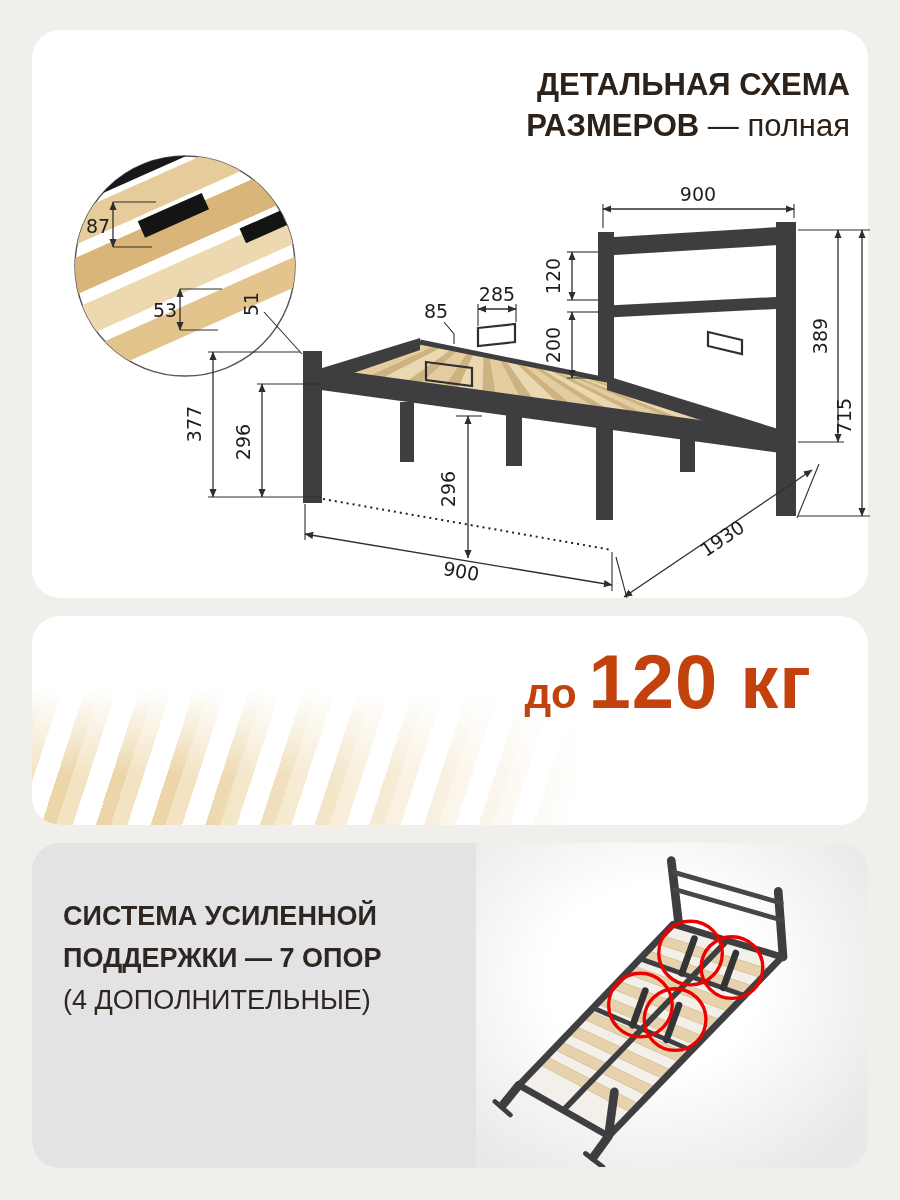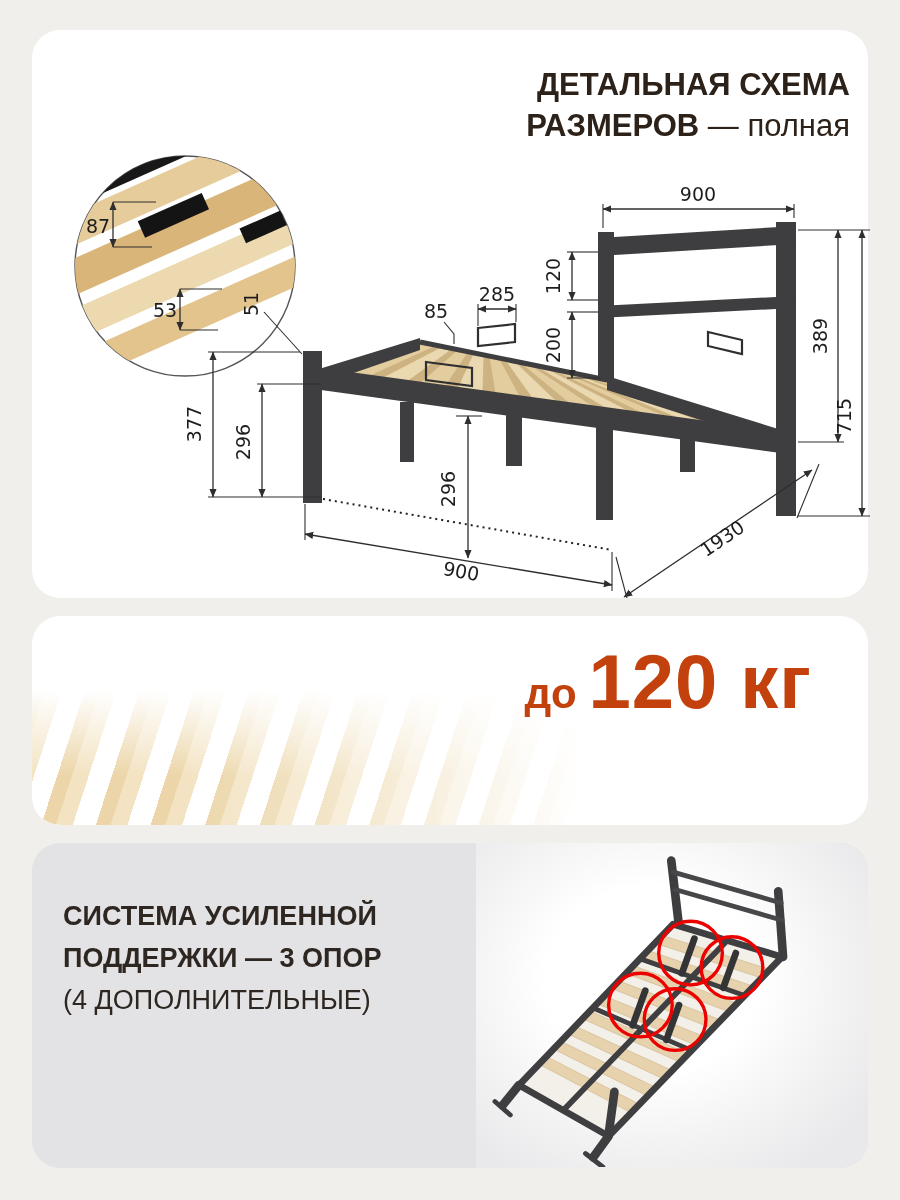--- a/index.html
+++ b/index.html
@@ -259,16 +259,16 @@
 
         <circle cx="203" cy="108" r="33" fill="none" stroke="#ec0000" stroke-width="3.5"></circle>
         <circle cx="246" cy="123" r="32" fill="none" stroke="#ec0000" stroke-width="3.5"></circle>
         <circle cx="151" cy="162" r="33" fill="none" stroke="#ec0000" stroke-width="3.5"></circle>
         <circle cx="187" cy="177" r="32" fill="none" stroke="#ec0000" stroke-width="3.5"></circle>
       </g>
     </svg>
   </div>
   <div class="sup-head">
     <span class="b">СИСТЕМА УСИЛЕННОЙ</span><br>
-    <span class="b">ПОДДЕРЖКИ — 3 ОПОР</span><br>
+    <span class="b">ПОДДЕРЖКИ — 7 ОПОР</span><br>
     <span>(4 ДОПОЛНИТЕЛЬНЫЕ)</span>
   </div>
 </div>
 
 </body></html>

